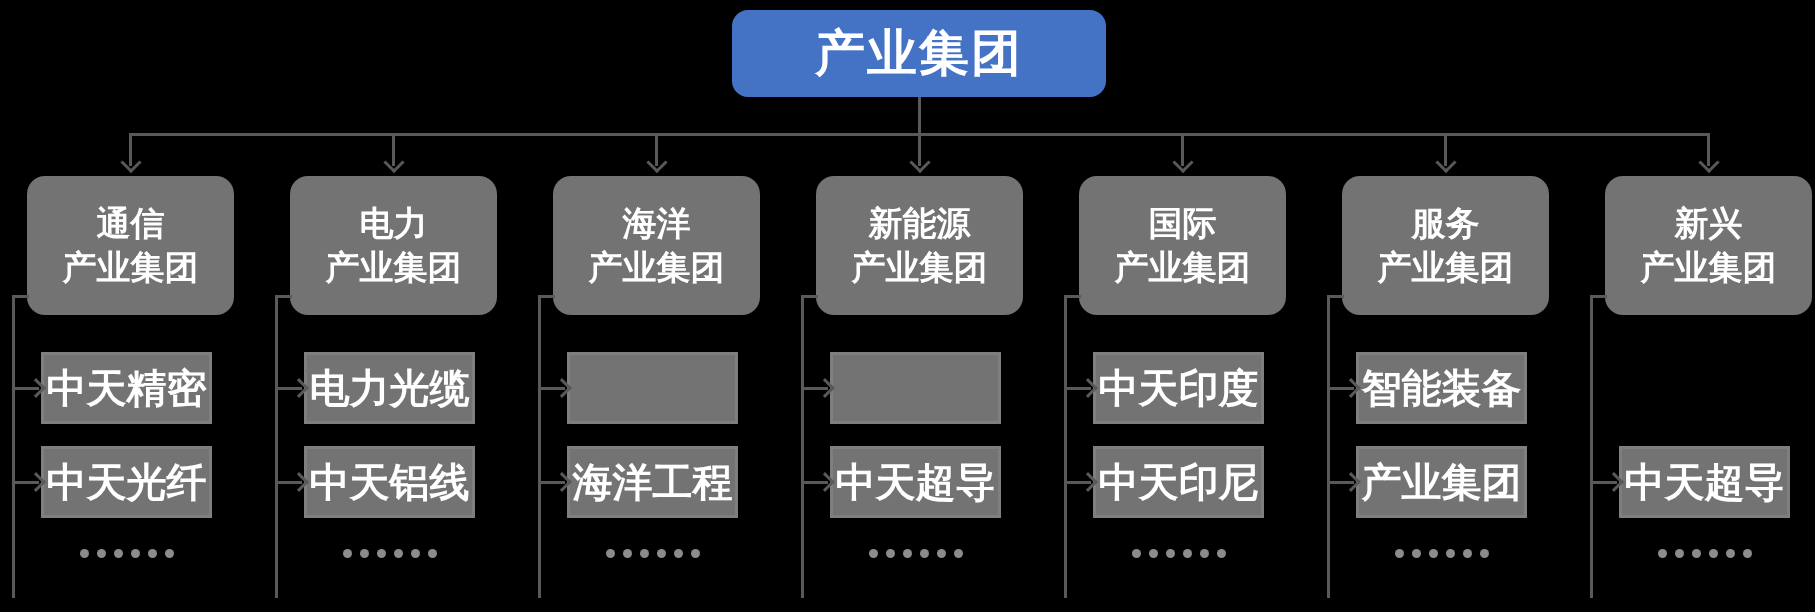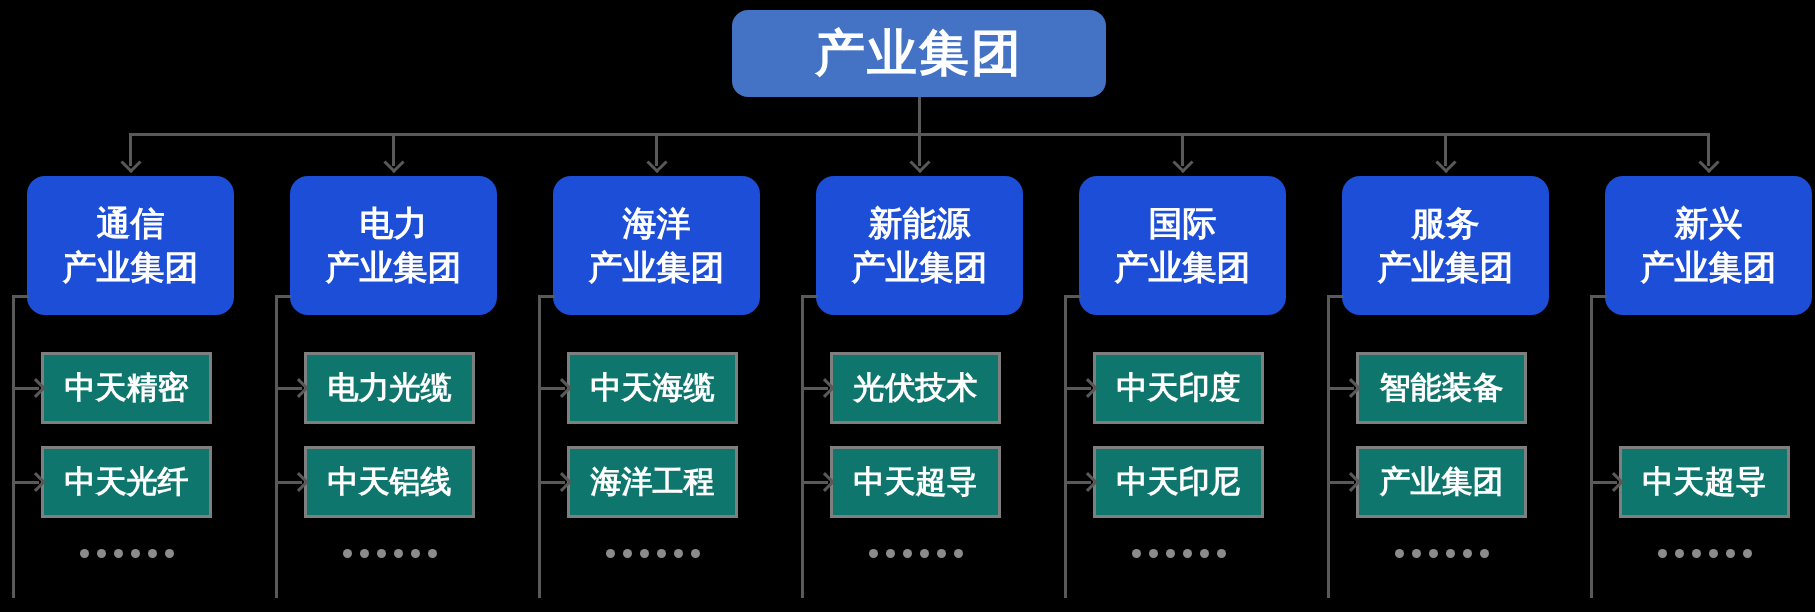--- a/index.html
+++ b/index.html
@@ -88,21 +88,21 @@
     border-bottom: 3px solid #595959;
     transform: translateX(-50%) rotate(45deg);
   }
 
   .branch-box {
     position: absolute;
     top: 0;
     left: 0;
     width: 207px;
     height: 139px;
-    background: #1d4ed8;
+    background: #737373;
     border-radius: 18px;
     display: flex;
     flex-direction: column;
     align-items: center;
     justify-content: center;
     color: #ffffff;
     font-size: 34px;
     font-weight: bold;
     line-height: 1.28;
     text-align: center;
@@ -126,27 +126,27 @@
     background: #595959;
   }
 
   
   .child-box {
     position: absolute;
     left: 14px;
     width: 171px;
     height: 72px;
     box-sizing: border-box;
-    background: #0f766e;
+    background: #737373;
     border: 3px solid #7F7F7F;
     display: flex;
     align-items: center;
     justify-content: center;
     color: #ffffff;
-    font-size: 31px;
+    font-size: 40px;
     font-weight: bold;
     text-align: center;
   }
   .child-1 { top: 176px; }
   .child-2 { top: 270px; }
   
   .child-box::before {
     content: "";
     position: absolute;
     left: -29px;
@@ -255,21 +255,20 @@
       <div class="drop-line"></div>
       <div class="drop-chevron"></div>
       <div class="branch-box">
         <span class="bl1">海洋</span>
         <span class="bl2">产业集团</span>
       </div>
       <div class="rail"></div>
       <div class="rail-stub"></div>
       <div class="child-box child-1">
         <span class="arrow-chevron"></span>
-        <span class="cl1">中天海缆</span>
       </div>
       <div class="child-box child-2">
         <span class="arrow-chevron"></span>
         <span class="cl2">海洋工程</span>
       </div>
       <div class="dots">
           <span class="dot"></span>
           <span class="dot"></span>
           <span class="dot"></span>
           <span class="dot"></span>
@@ -282,21 +281,20 @@
       <div class="drop-line"></div>
       <div class="drop-chevron"></div>
       <div class="branch-box">
         <span class="bl1">新能源</span>
         <span class="bl2">产业集团</span>
       </div>
       <div class="rail"></div>
       <div class="rail-stub"></div>
       <div class="child-box child-1">
         <span class="arrow-chevron"></span>
-        <span class="cl1">光伏技术</span>
       </div>
       <div class="child-box child-2">
         <span class="arrow-chevron"></span>
         <span class="cl2">中天超导</span>
       </div>
       <div class="dots">
           <span class="dot"></span>
           <span class="dot"></span>
           <span class="dot"></span>
           <span class="dot"></span>

